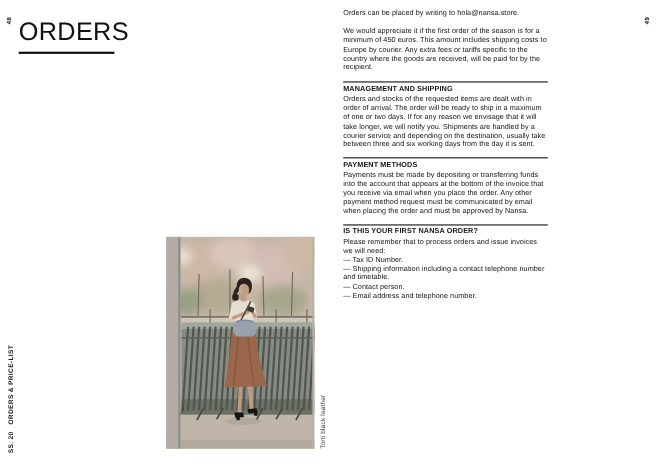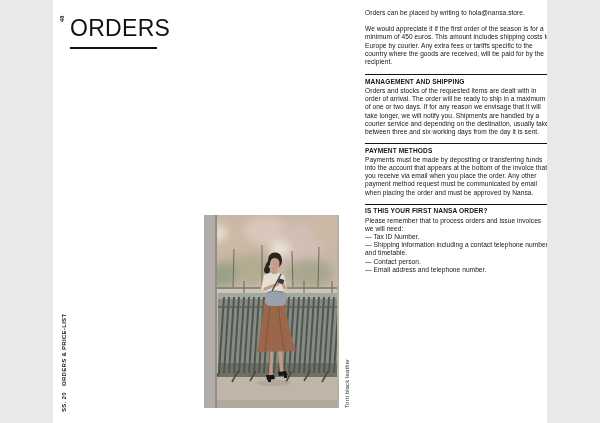--- a/index.html
+++ b/index.html
@@ -1,19 +1,19 @@
 <!DOCTYPE html>
 <html><head>
 <meta charset="utf-8">
 <style>
   html,body{margin:0;padding:0;background:#e9e9e9;}
   .page{
-    position:relative;width:482px;height:423px;background:#ffffff;
+    position:relative;width:600px;height:423px;background:#ffffff;
     font-family:"Liberation Sans","DejaVu Sans",sans-serif;color:#141414;
-    overflow:hidden;margin:0 auto;padding-left:12px;
+    overflow:hidden;margin:0 auto;
   }
   
   .pagenum{
     position:absolute;font-size:5.5px;font-weight:bold;letter-spacing:.2px;
     transform:rotate(-90deg);transform-origin:left top;white-space:nowrap;
   }
   .pagenum.left{left:6px;top:22px;}
   .pagenum.right{left:586px;top:22px;}
   
   .title{

